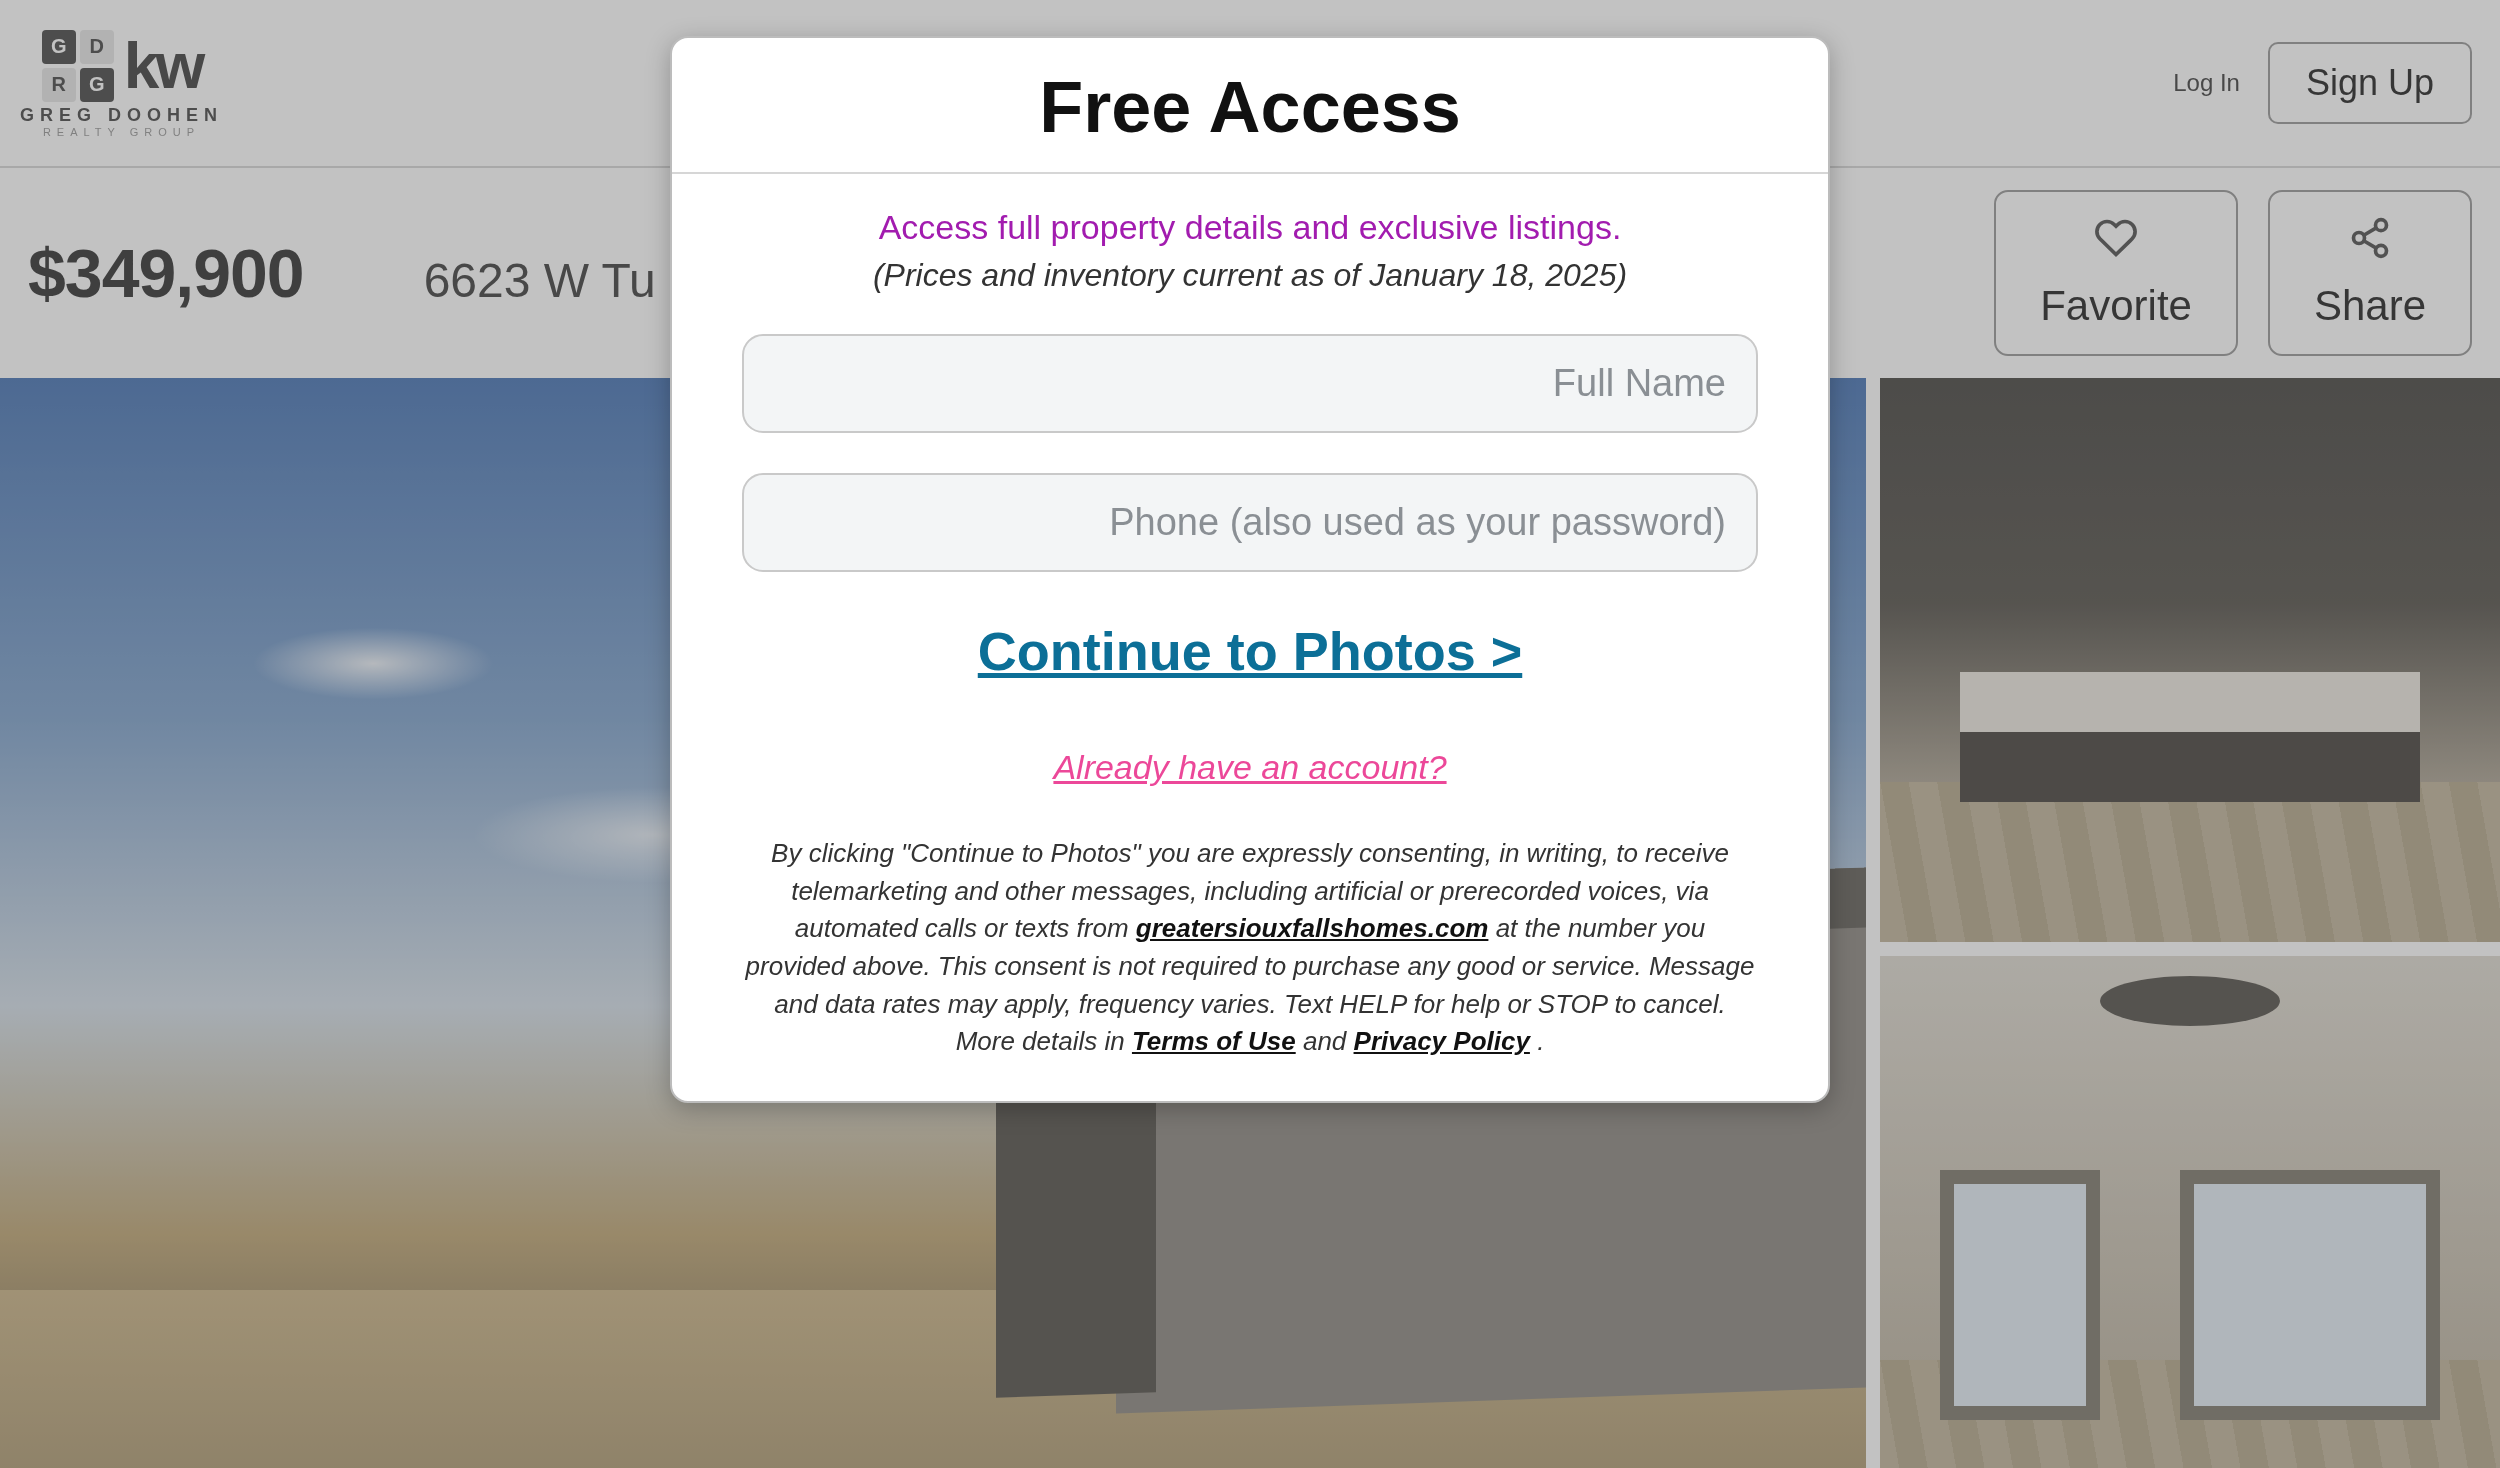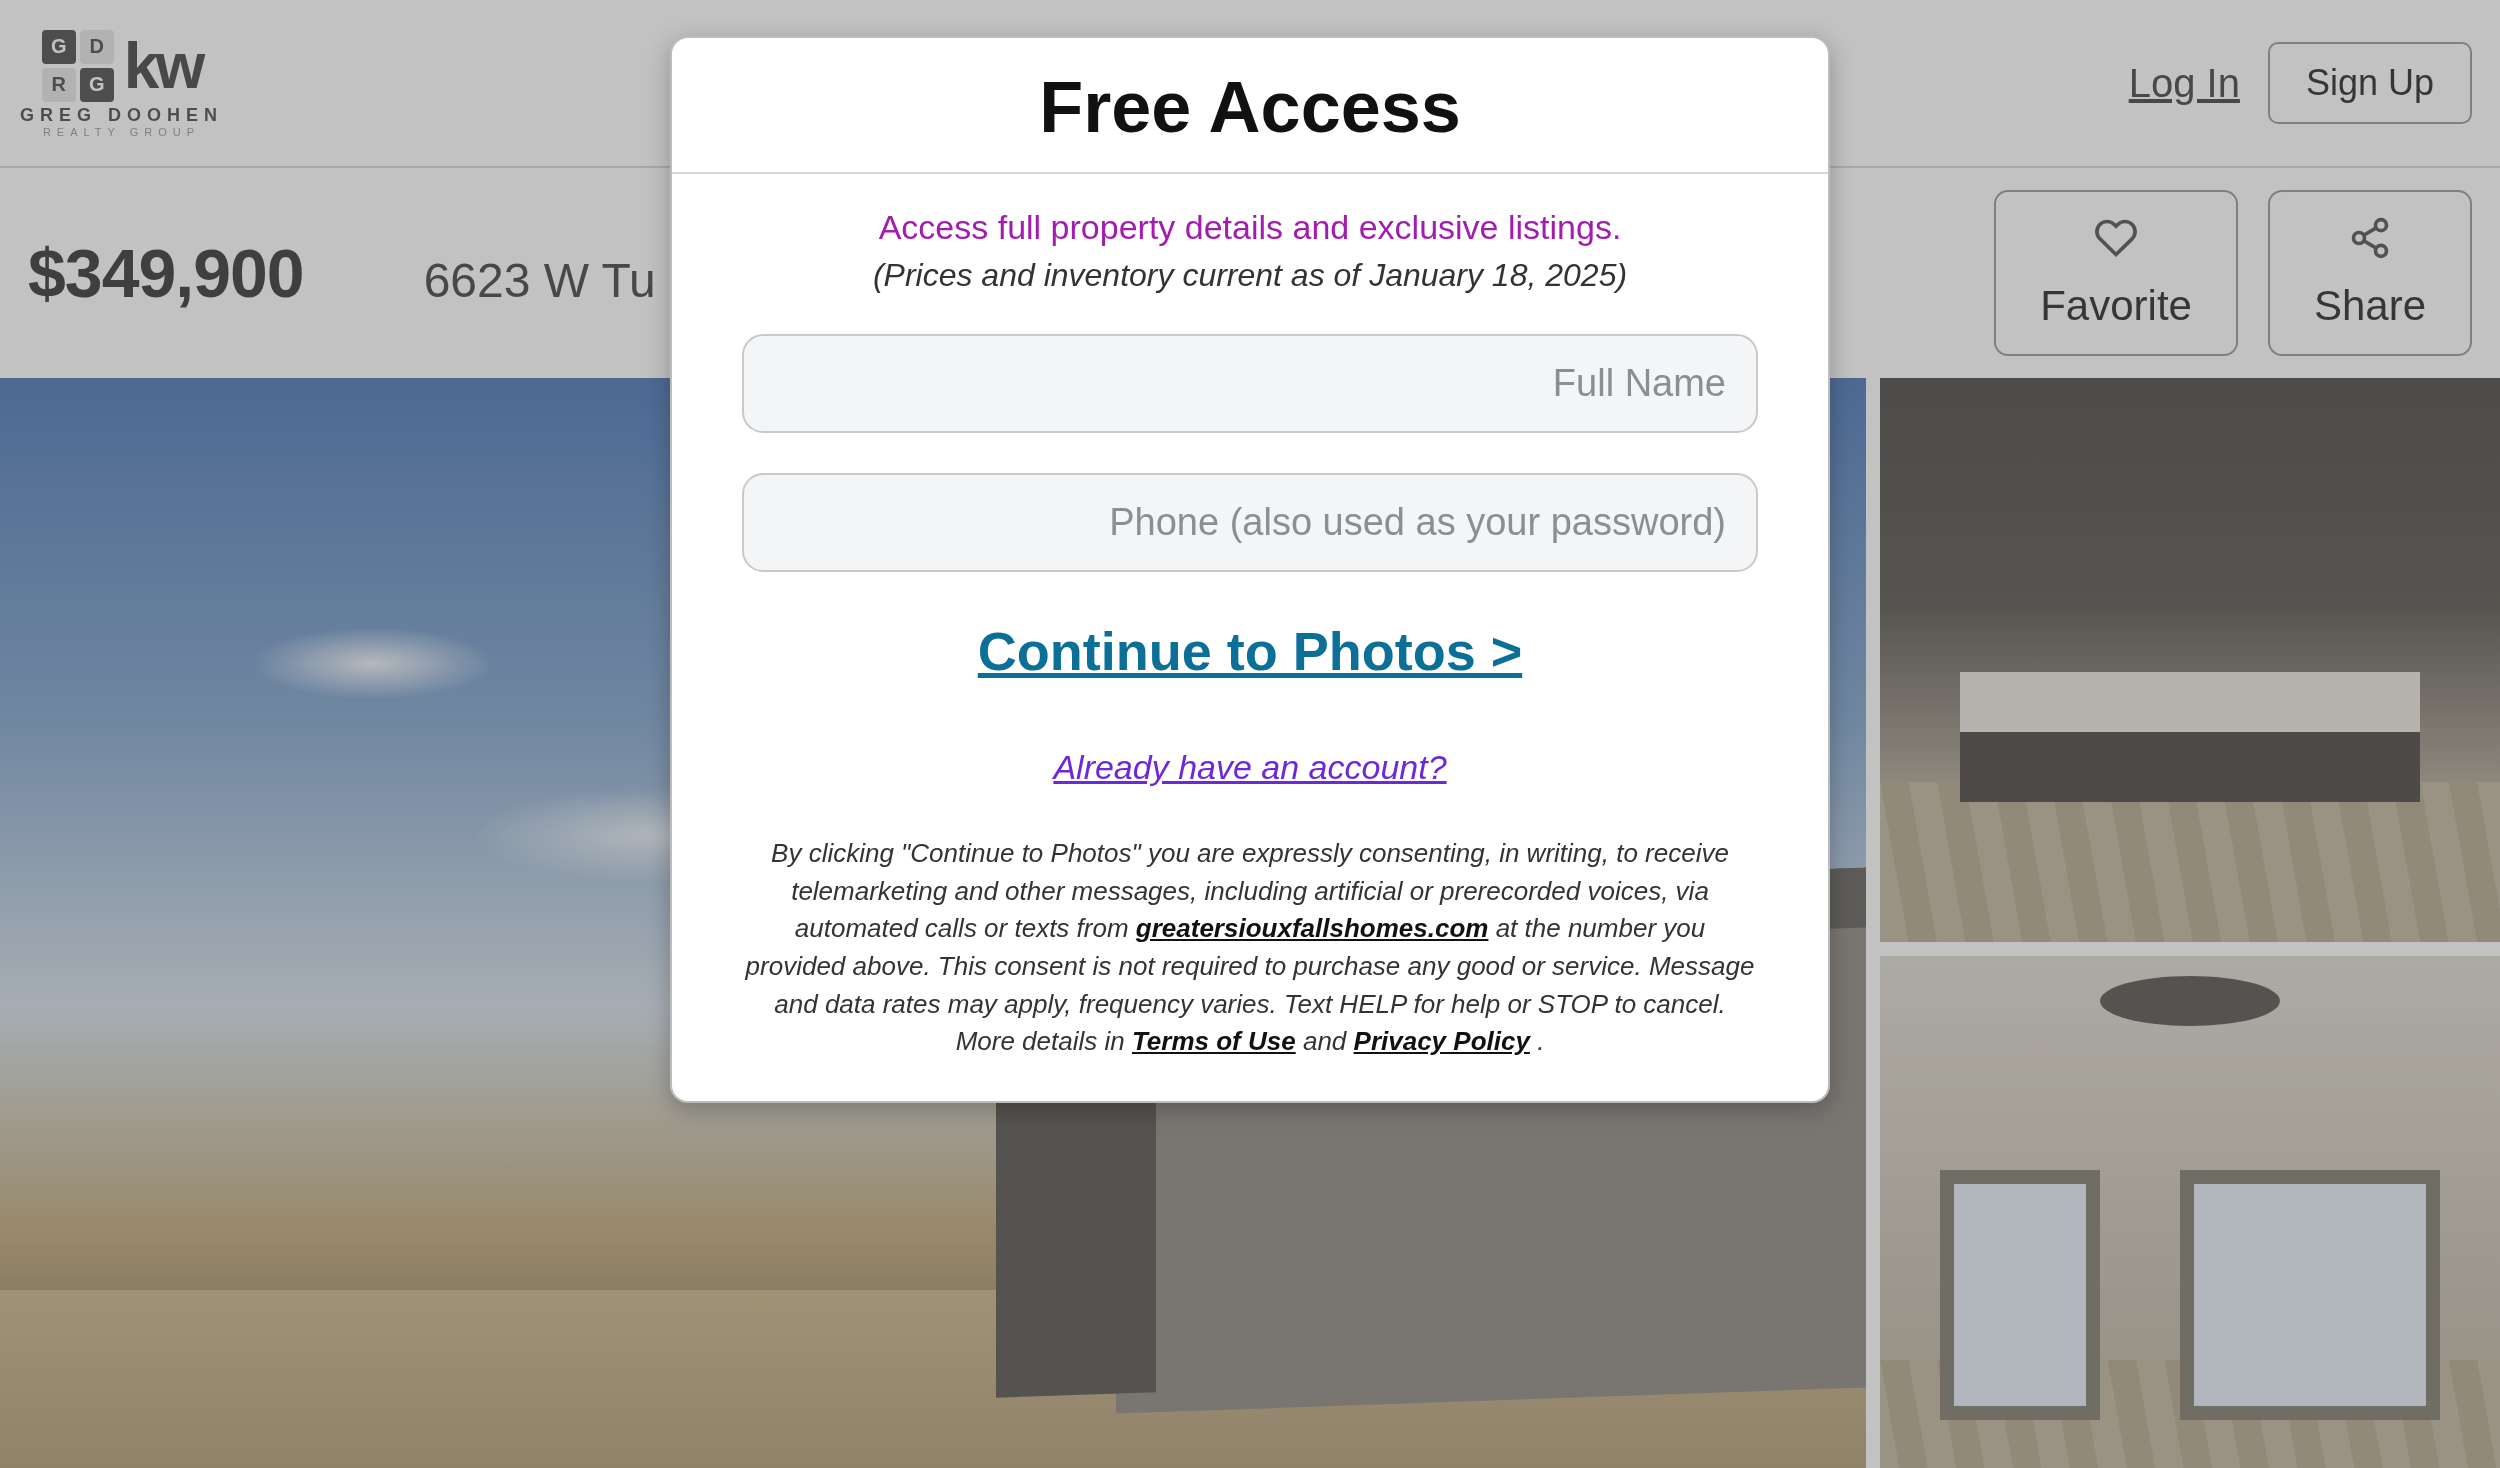--- a/index.html
+++ b/index.html
@@ -16,21 +16,21 @@
   .logo-row { display:flex; align-items:center; gap:10px; }
   .logo-squares { display:grid; grid-template-columns:34px 34px; grid-template-rows:34px 34px; gap:4px; }
   .sq { width:34px; height:34px; border-radius:4px; display:flex; align-items:center;justify-content:center; font-weight:700; color:#fff; font-size:20px;}
   .sq.dark{ background:#2b2b2b; }
   .sq.light{ background:#e2e2e2; color:#2b2b2b;}
   .kw { font-weight:800; font-size:64px; letter-spacing:-4px; color:#222; }
   .logo-sub { font-size:18px; letter-spacing:6px; color:#2b2b2b; font-weight:700; }
   .logo-sub2 { font-size:11px; letter-spacing:6px; color:#888; margin-top:-2px;}
 
   .auth { display:flex; align-items:center; gap:28px; }
-  .login-link { font-size:40px; color:#222; cursor:pointer;text-decoration:underline; }
+  .login-link { font-size:24px; color:#222; cursor:pointer; }
   .signup-btn { font-size:36px; padding:18px 36px; border:2px solid #888; border-radius:10px; background:#fff; cursor:pointer;}
 
   
   .prop-bar { display:flex; align-items:center; justify-content:space-between; padding:22px 28px; background:#fff;}
   .prop-left { display:flex; align-items:baseline; gap:120px;text-align:center;}
   .price { font-size:68px; font-weight:800; letter-spacing:-1px;}
   .address { font-size:48px; color:#222; }
   .prop-actions { display:flex; gap:30px; }
   .pill-btn { display:flex; align-items:center; gap:22px; font-size:42px; padding:24px 44px; border:2px solid #888; border-radius:14px; background:#fff; cursor:pointer;flex-direction:column;}
   .icon-svg { width:44px; height:44px; }
@@ -73,21 +73,21 @@
   .field { width:100%; margin-top:40px; }
   .field input {
     width:100%; font-size:38px; padding:26px 30px; border:2px solid #c9c9c9;
     background:#f3f5f6; border-radius:21px; color:#333;text-align:right;
   }
   .field input::placeholder{ color:#8a8f94; }
   .cta {
     display:inline-block; margin-top:48px; font-size:54px; font-weight:800;
     color:#0c6f97; text-decoration:underline; cursor:pointer;
   }
-  .alt-link { display:inline-block; margin-top:66px; font-size:34px; font-style:italic; color:#6d28d9; text-decoration:underline; cursor:pointer;text-align:center;}
+  .alt-link { display:inline-block; margin-top:66px; font-size:34px; font-style:italic; color:#ec4899; text-decoration:underline; cursor:pointer;text-align:center;}
   .legal { margin-top:48px; font-size:26px; font-style:italic; color:#333; line-height:1.45; }
   .legal a{ color:#111; font-weight:700; text-decoration:underline; }
 
 </style>
 </head>
 <body>
 
 <div class="header">
   <div class="logo-wrap">
     <div class="logo-row">

